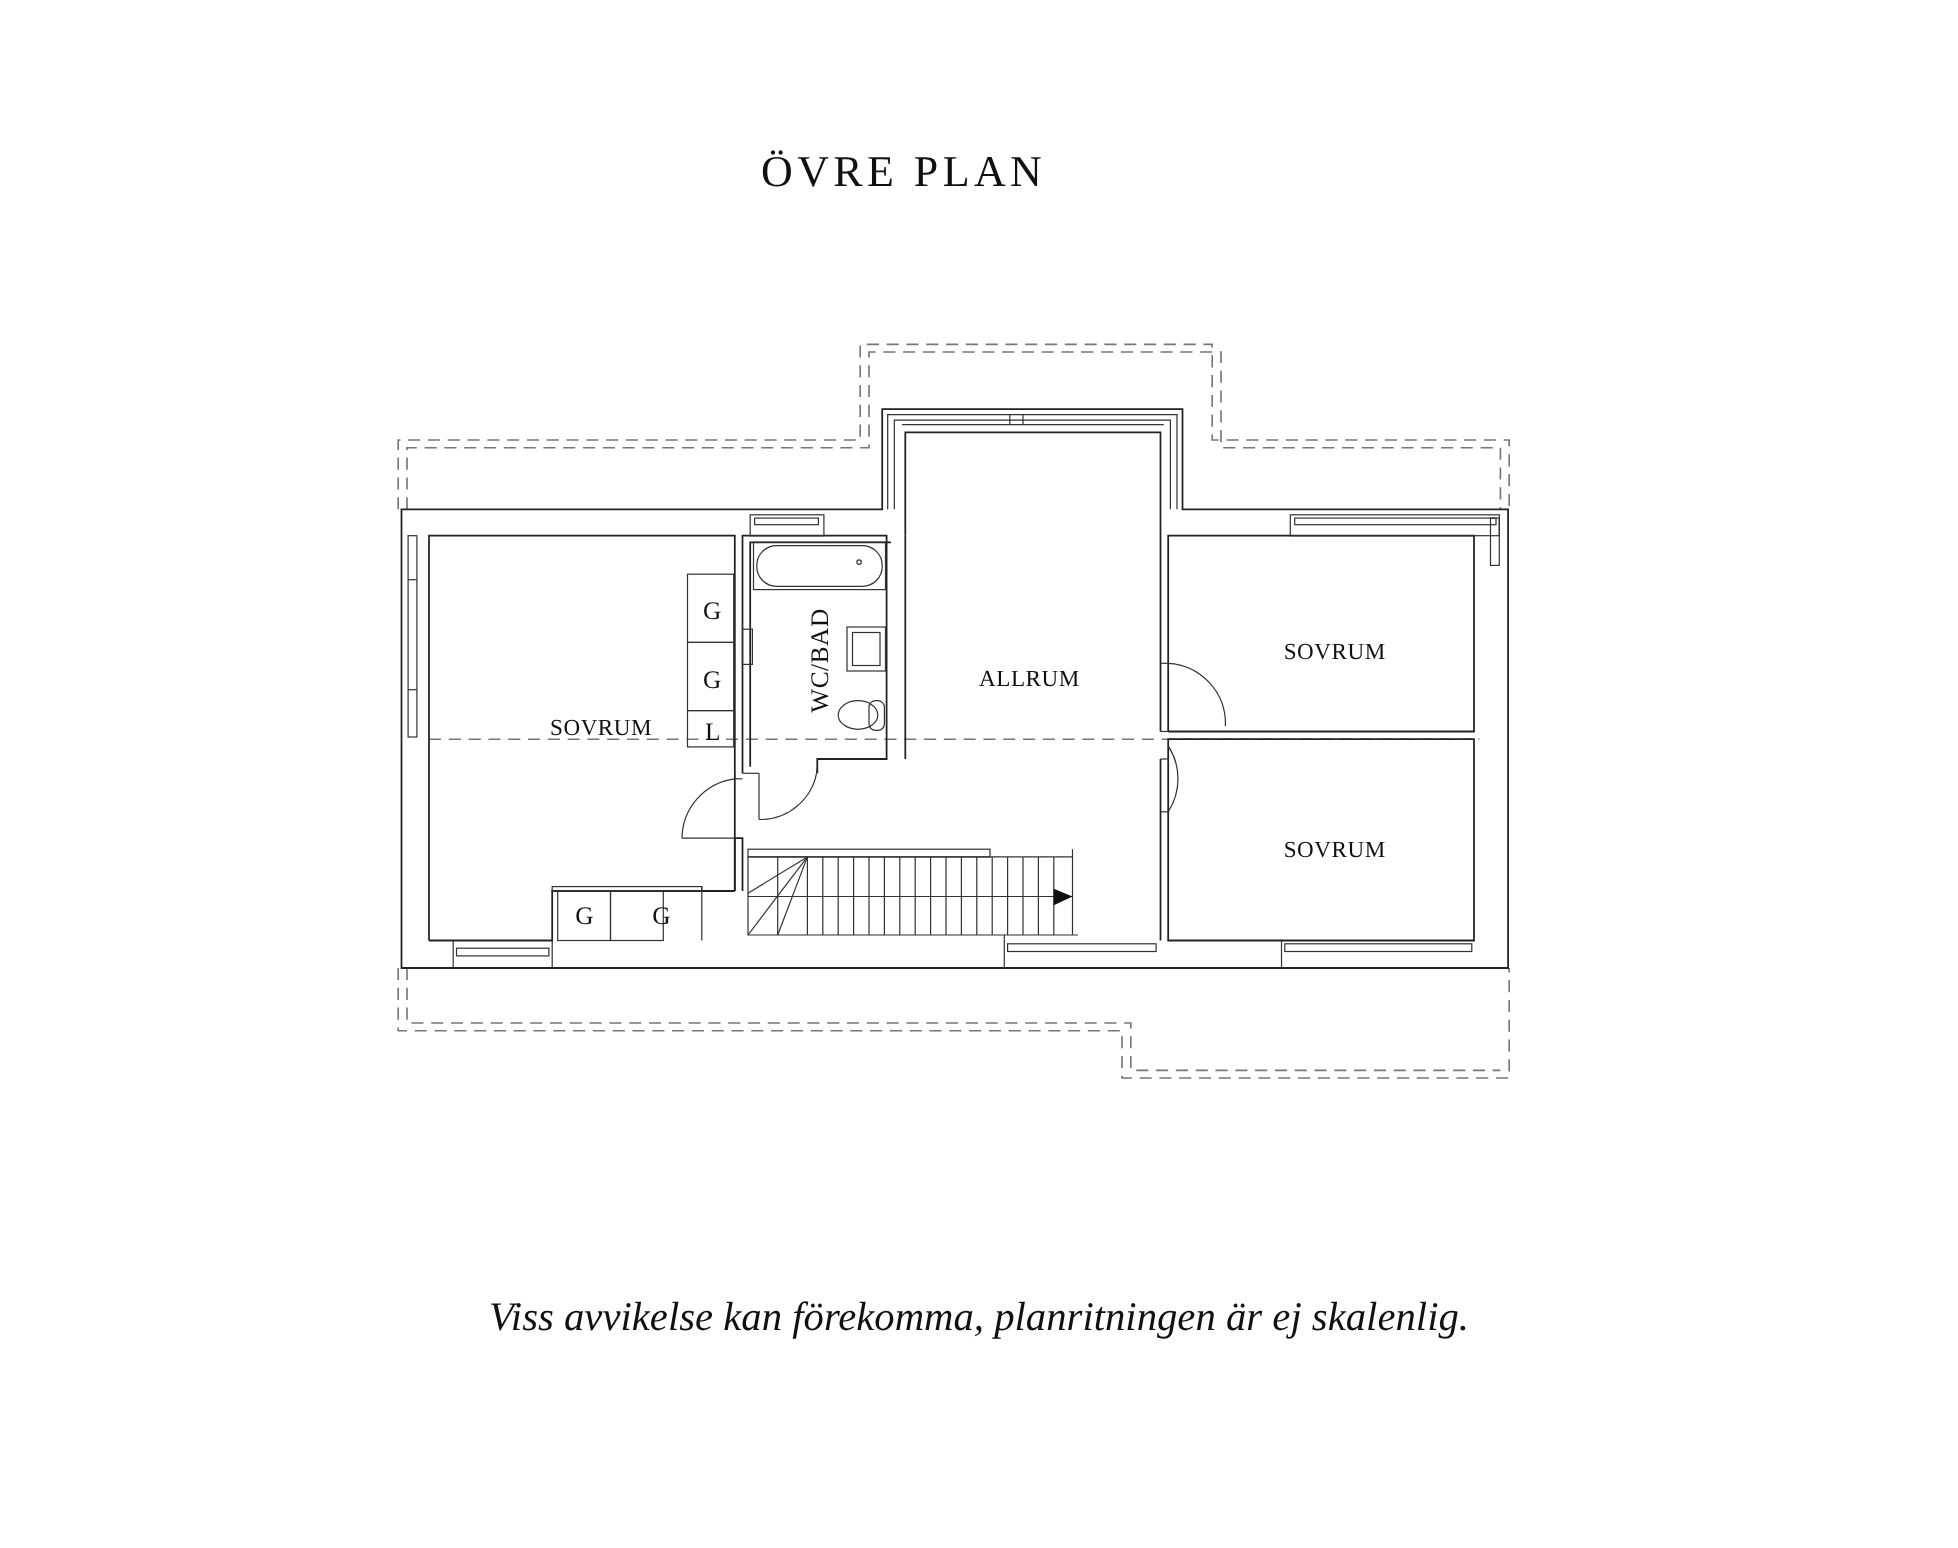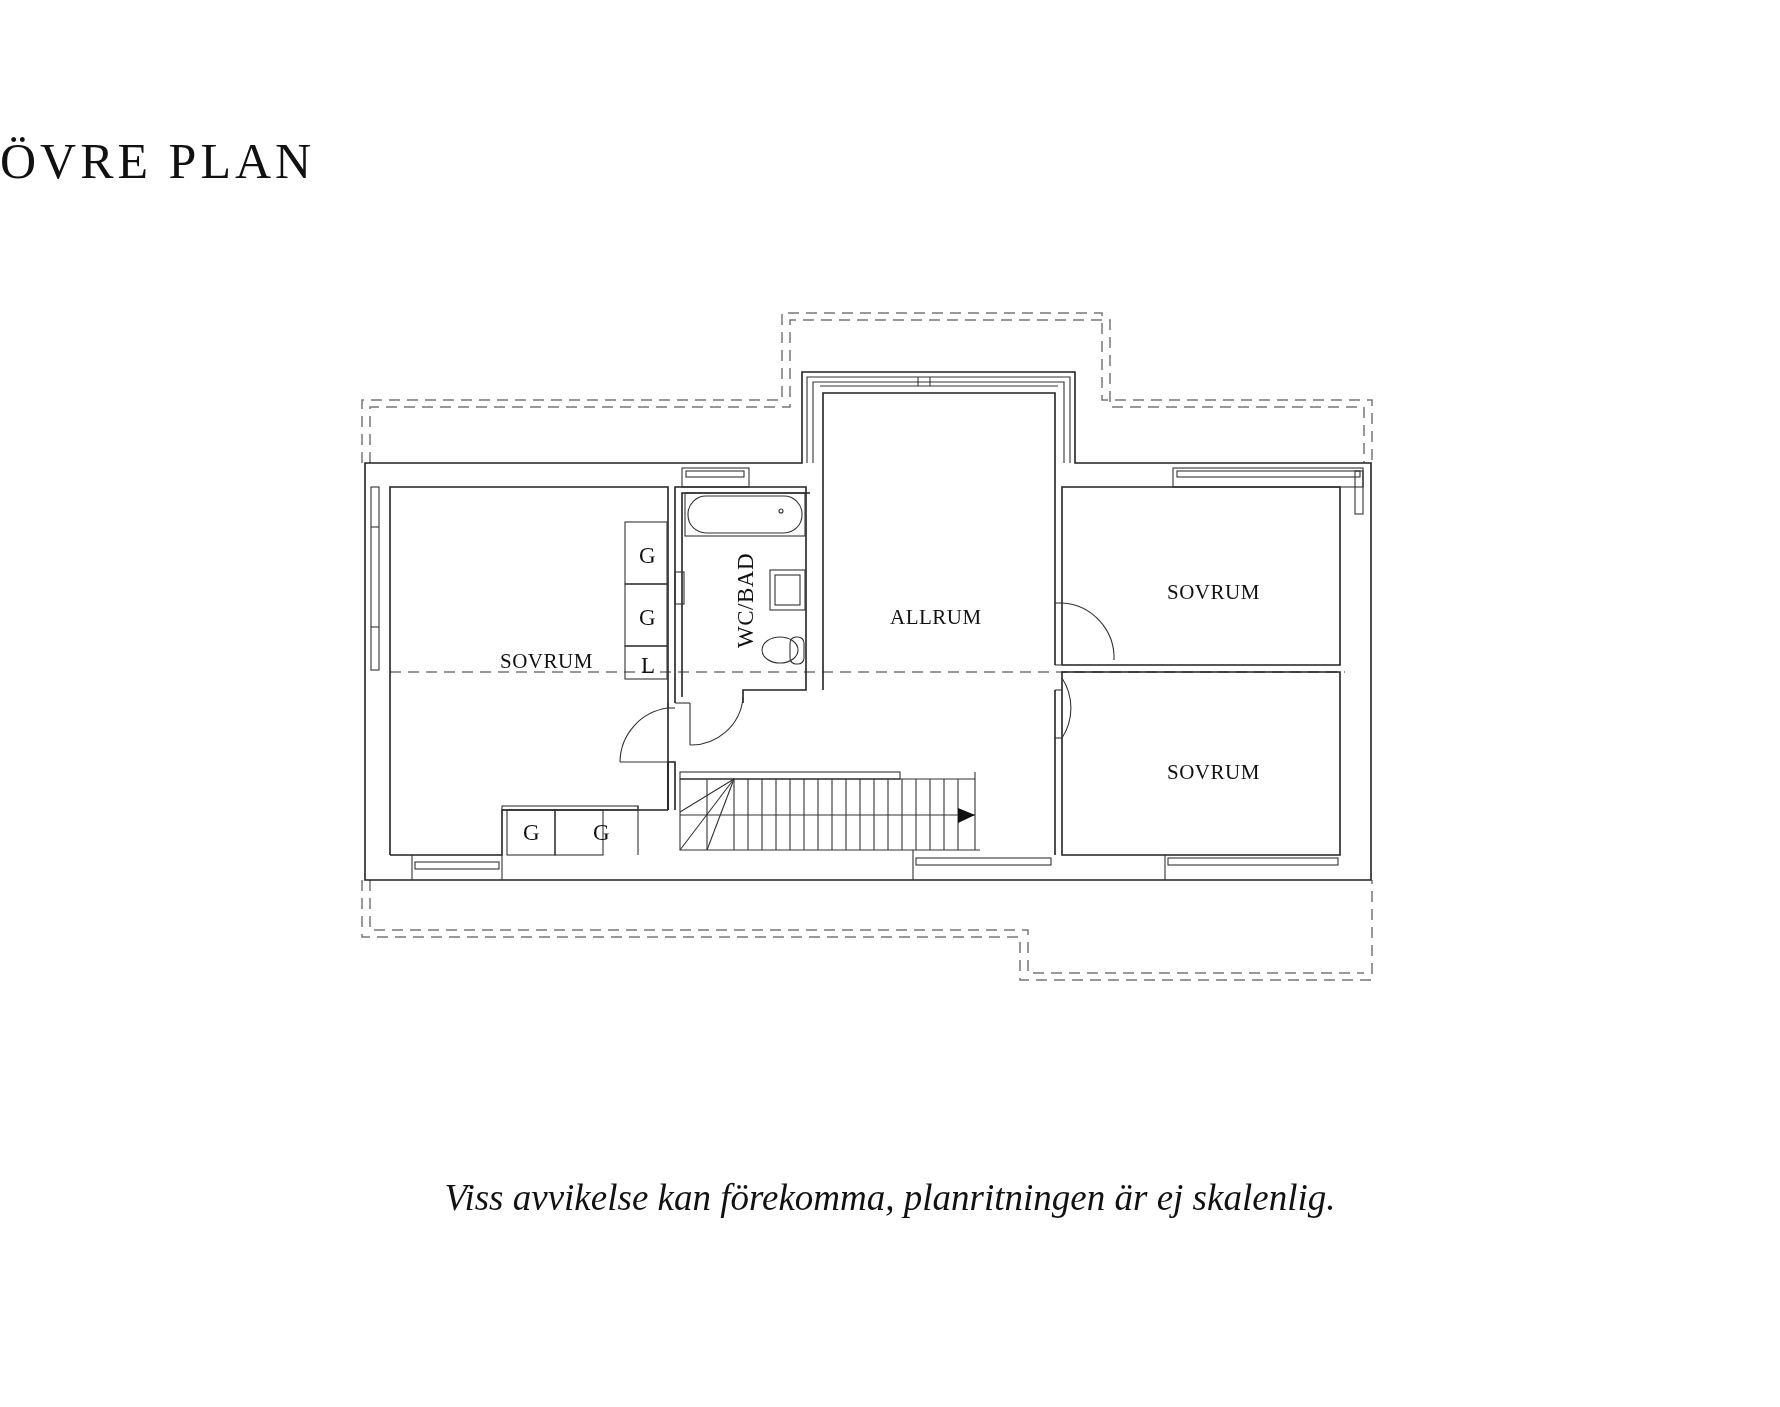--- a/index.html
+++ b/index.html
@@ -1,17 +1,17 @@
 <!DOCTYPE html>
 <html><head>
 <meta charset="utf-8">
 <style>
   html, body { margin:0; padding:0; background:#ffffff; }
   body { width:1780px; height:1407px; position:relative; overflow:hidden; font-family:"Liberation Serif","DejaVu Serif",serif; color:#111; }
-  .title { position:absolute; left:0; width:1643px; top:132px; font-size:50px; letter-spacing:4px; font-weight:normal; }
+  .title { position:absolute; left:0; width:1643px; top:132px; text-align:center; font-size:40px; letter-spacing:4px; font-weight:normal; }
   .disclaimer { position:absolute; left:0; width:1780px; top:1176px; text-align:center; font-size:37px; font-style:italic; }
   svg.plan { position:absolute; left:0; top:0; }
   .wall { fill:none; stroke:#222; stroke-width:1.6; }
   .thin { fill:none; stroke:#333; stroke-width:1.1; }
   .dash { fill:none; stroke:#777; stroke-width:1.5; stroke-dasharray:11 7; }
   .lbl { font-family:"Liberation Serif","DejaVu Serif",serif; font-size:21px; fill:#111; letter-spacing:0.5px; }
   .lblg { font-family:"Liberation Serif","DejaVu Serif",serif; font-size:23px; fill:#111; }
 </style>
 </head>
 <body>

